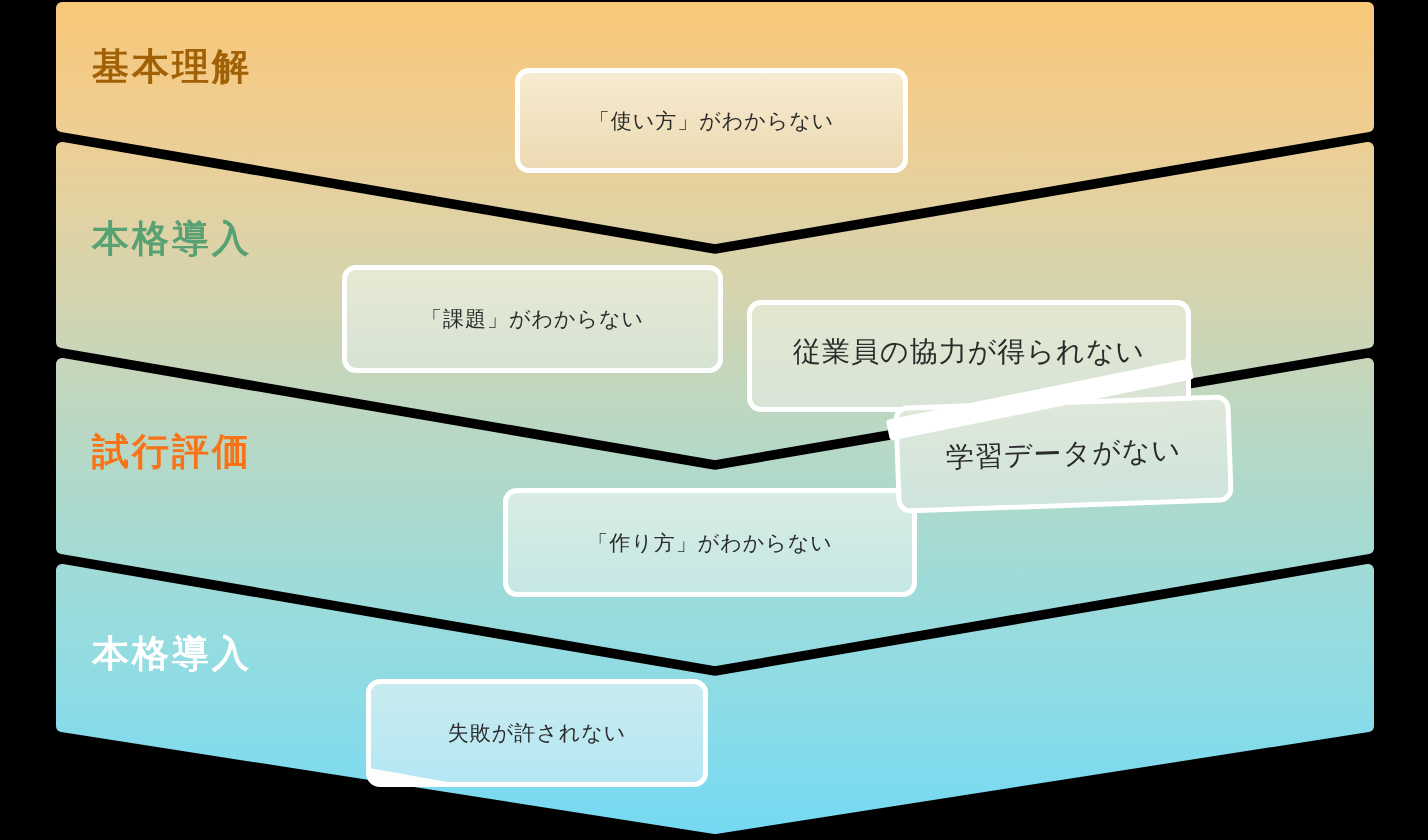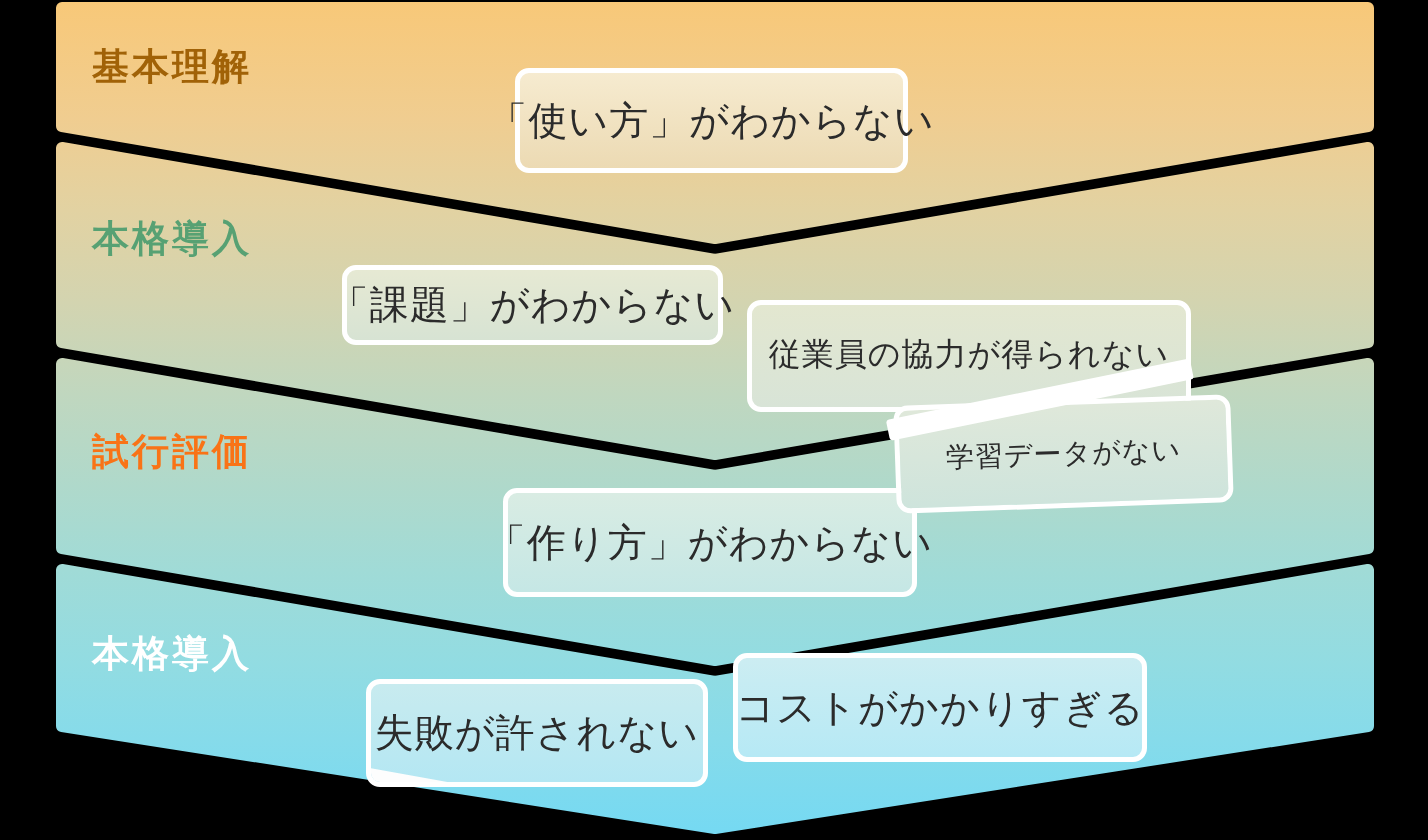--- a/index.html
+++ b/index.html
@@ -22,30 +22,30 @@
   .stage-label.l2{top:214px;}
   .stage-label.l3{top:427px;}
   .stage-label.l4{top:629px;}
 
   .callout{
     position:absolute;
     border:5px solid #ffffff;
     border-radius:14px;
     box-sizing:border-box;
     display:flex;align-items:center;justify-content:center;
-    font-size:39px;color:#2b2b2b;letter-spacing:1px;
+    font-size:21px;color:#2b2b2b;letter-spacing:1px;
     white-space:nowrap;
   }
   .co-usage   {left:515px;top:68px; width:393px;height:105px;
                background:linear-gradient(180deg,#f6ebd0,#ecdab3);}
-  .co-kadai   {left:342px;top:265px;width:381px;height:80px;
+  .co-kadai   {left:342px;top:265px;width:381px;height:108px;
                background:linear-gradient(180deg,#e6e9d3,#d7e3d3);}
   .co-employee{left:747px;top:300px;width:444px;height:112px;
                background:linear-gradient(180deg,#e3e7d0,#d8e4d7);
-               align-items:flex-start;padding-top:28px;font-size:32px;}
+               align-items:flex-start;padding-top:28px;font-size:28px;}
   .co-build   {left:503px;top:488px;width:414px;height:109px;
                background:linear-gradient(180deg,#d9ece3,#c5e7e5);}
   .co-data    {left:895px;top:400px;width:337px;height:108px;
                background:linear-gradient(180deg,#dfe8da,#cee4dc);
                transform:rotate(-2deg);font-size:28px;}
   .co-cost    {left:733px;top:653px;width:414px;height:109px;
                background:linear-gradient(180deg,#ccedf2,#b6e9f5);}
   .co-failure {left:366px;top:679px;width:342px;height:108px;
                background:linear-gradient(180deg,#c8ebef,#b4e7f3);
                overflow:hidden;}
@@ -108,22 +108,19 @@
   <div class="callout co-build">
     <span>「作り方」がわからない</span>
   </div>
 
   <div class="callout co-data">
     <span>学習データがない</span>
   </div>
 
   <div class="gap-wedge"></div>
 
-  <div class="callout co-cost">
-    <span>コストがかかりすぎる</span>
-  </div>
 
   <div class="callout co-failure">
     <div class="corner-wedge"></div>
     <span>失敗が許されない</span>
   </div>
 
 </div>
 
 </body></html>

